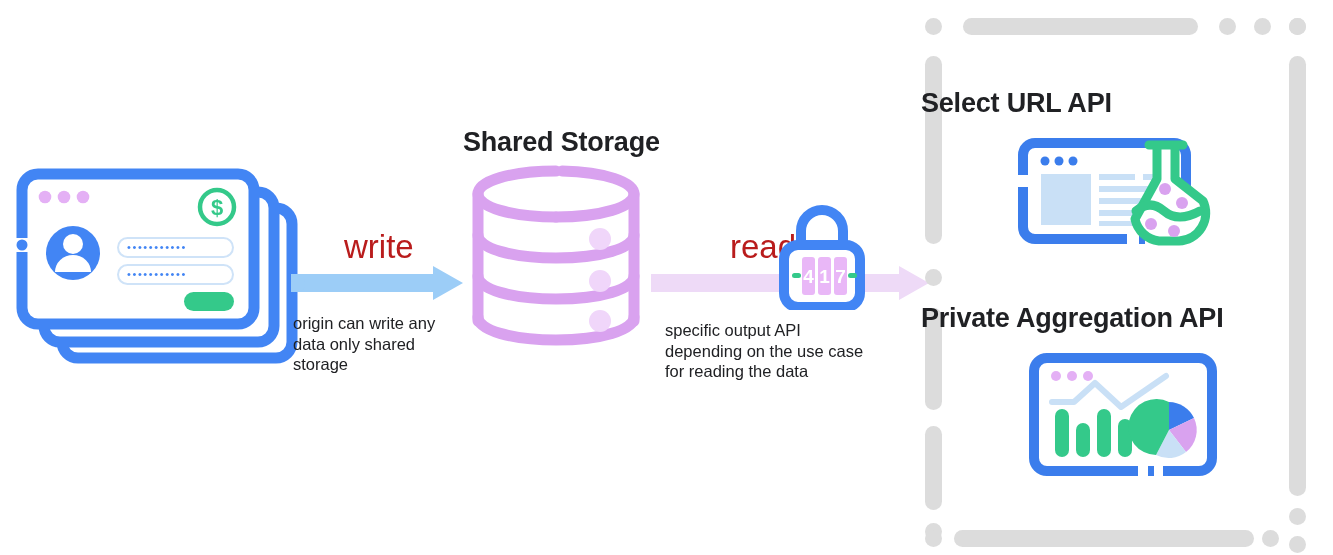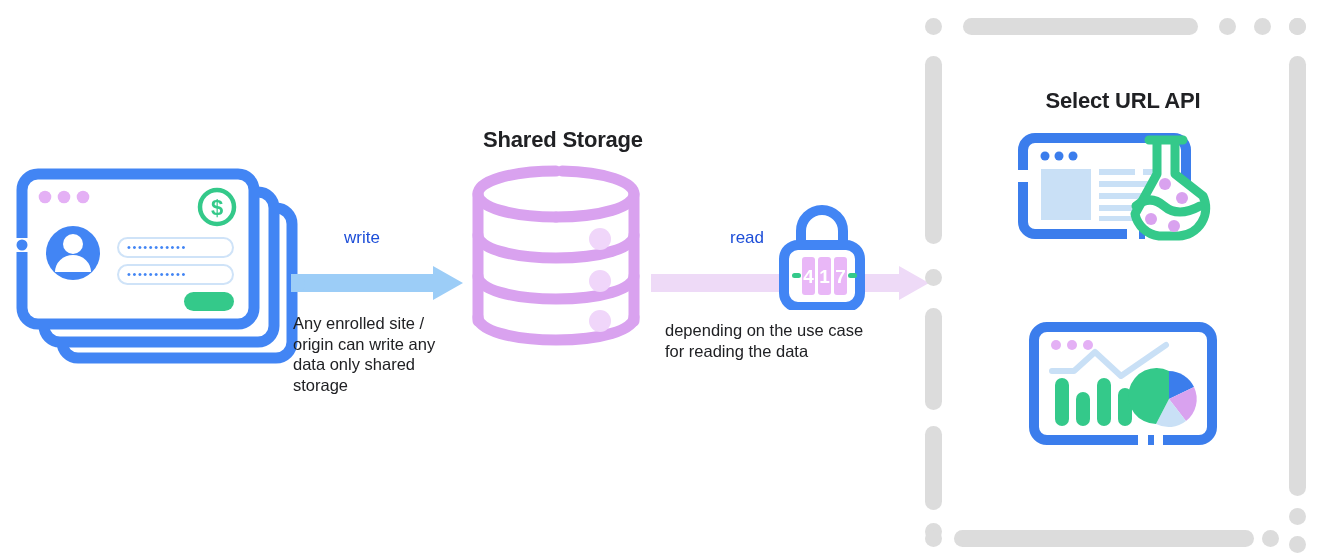--- a/index.html
+++ b/index.html
@@ -21,30 +21,30 @@
     width: 1333px;
     height: 555px;
   }
 
   
   .abs { position: absolute; }
 
   
   .heading {
     font-weight: 700;
-    font-size: 22px;
+    font-size: 27px;
     letter-spacing: -0.2px;
     color: #202124;
     white-space: nowrap;
-    text-align: center;
+    text-align: left;
   }
   .arrow-label {
-    font-size: 17px;
+    font-size: 33px;
     font-weight: 400;
-    color: #1d4ed8;
+    color: #b91c1c;
     white-space: nowrap;
   }
   .caption {
     font-size: 16.5px;
     line-height: 20.5px;
     font-weight: 400;
     color: #202124;
   }
 
   
@@ -112,21 +112,20 @@
   <div class="abs arrow-label" style="left:344px; top:228px;">write</div>
 
   <div class="abs" id="write-arrow">
     <svg width="172" height="34" viewBox="0 0 172 34" xmlns="http://www.w3.org/2000/svg">
       <path d="M0 8 h142 V0 l30 17 l-30 17 v-8 H0 z" fill="#9CCDF7"></path>
       <rect x="0" y="8" width="14" height="18" rx="8" fill="#9CCDF7"></rect>
     </svg>
   </div>
 
   <div class="abs caption" style="left:293px; top:313px; width:176px;">
-    <div>Any enrolled site /</div>
     <div>origin can write any</div>
     <div>data only shared</div>
     <div>storage</div>
   </div>
 
   <div class="abs heading" style="left:456px; top:127px; width:200px;margin-left:7px;">Shared Storage</div>
 
   <div class="abs" id="shared-storage-cylinder">
     <svg width="180" height="195" viewBox="0 0 180 195" xmlns="http://www.w3.org/2000/svg">
       <g fill="none" stroke="#D9A2EF" stroke-width="11" stroke-linecap="round">
@@ -174,20 +173,21 @@
       <text x="32.5" y="83" font-family="Liberation Sans, sans-serif" font-size="19" font-weight="700" fill="#ffffff" text-anchor="middle">4</text>
       <text x="48.5" y="83" font-family="Liberation Sans, sans-serif" font-size="19" font-weight="700" fill="#ffffff" text-anchor="middle">1</text>
       <text x="64.5" y="83" font-family="Liberation Sans, sans-serif" font-size="19" font-weight="700" fill="#ffffff" text-anchor="middle">7</text>
 
       <rect x="16" y="73" width="9" height="5" rx="2.5" fill="#34C98A"></rect>
       <rect x="72" y="73" width="9" height="5" rx="2.5" fill="#34C98A"></rect>
     </svg>
   </div>
 
   <div class="abs caption" style="left:665px; top:320px; width:235px;">
+    <div>specific output API</div>
     <div>depending on the use case</div>
     <div>for reading the data</div>
   </div>
 
   <div class="abs" id="output-apis-panel">
 
     <div class="dash" style="left:4px; top:10px; width:17px; height:17px;"></div>
     <div class="dash" style="left:42px; top:10px; width:235px; height:17px;"></div>
     <div class="dash" style="left:298px; top:10px; width:17px; height:17px;"></div>
     <div class="dash" style="left:333px; top:10px; width:17px; height:17px;"></div>
@@ -241,20 +241,21 @@
             <circle cx="148" cy="52" r="6" fill="#D9A2EF"></circle>
             <circle cx="165" cy="66" r="6" fill="#D9A2EF"></circle>
             <circle cx="134" cy="87" r="6" fill="#D9A2EF"></circle>
             <circle cx="157" cy="94" r="6" fill="#D9A2EF"></circle>
           </svg>
         </div>
       </div>
     </div>
 
     <div class="api-card" id="private-aggregation-api-card">
+      <div class="heading">Private Aggregation API</div>
       <div class="api-icon-wrap">
         <div class="api-icon">
           <svg width="190" height="125" viewBox="0 0 190 125" xmlns="http://www.w3.org/2000/svg">
             <rect x="6" y="6" width="178" height="113" rx="13" ry="13" fill="#ffffff" stroke="#3B7DEC" stroke-width="10"></rect>
 
             <rect x="110" y="113" width="10" height="11" fill="#ffffff"></rect>
             <rect x="126" y="113" width="9" height="11" fill="#ffffff"></rect>
 
             <circle cx="28" cy="24" r="5" fill="#E4B0F5"></circle>
             <circle cx="44" cy="24" r="5" fill="#E4B0F5"></circle>

